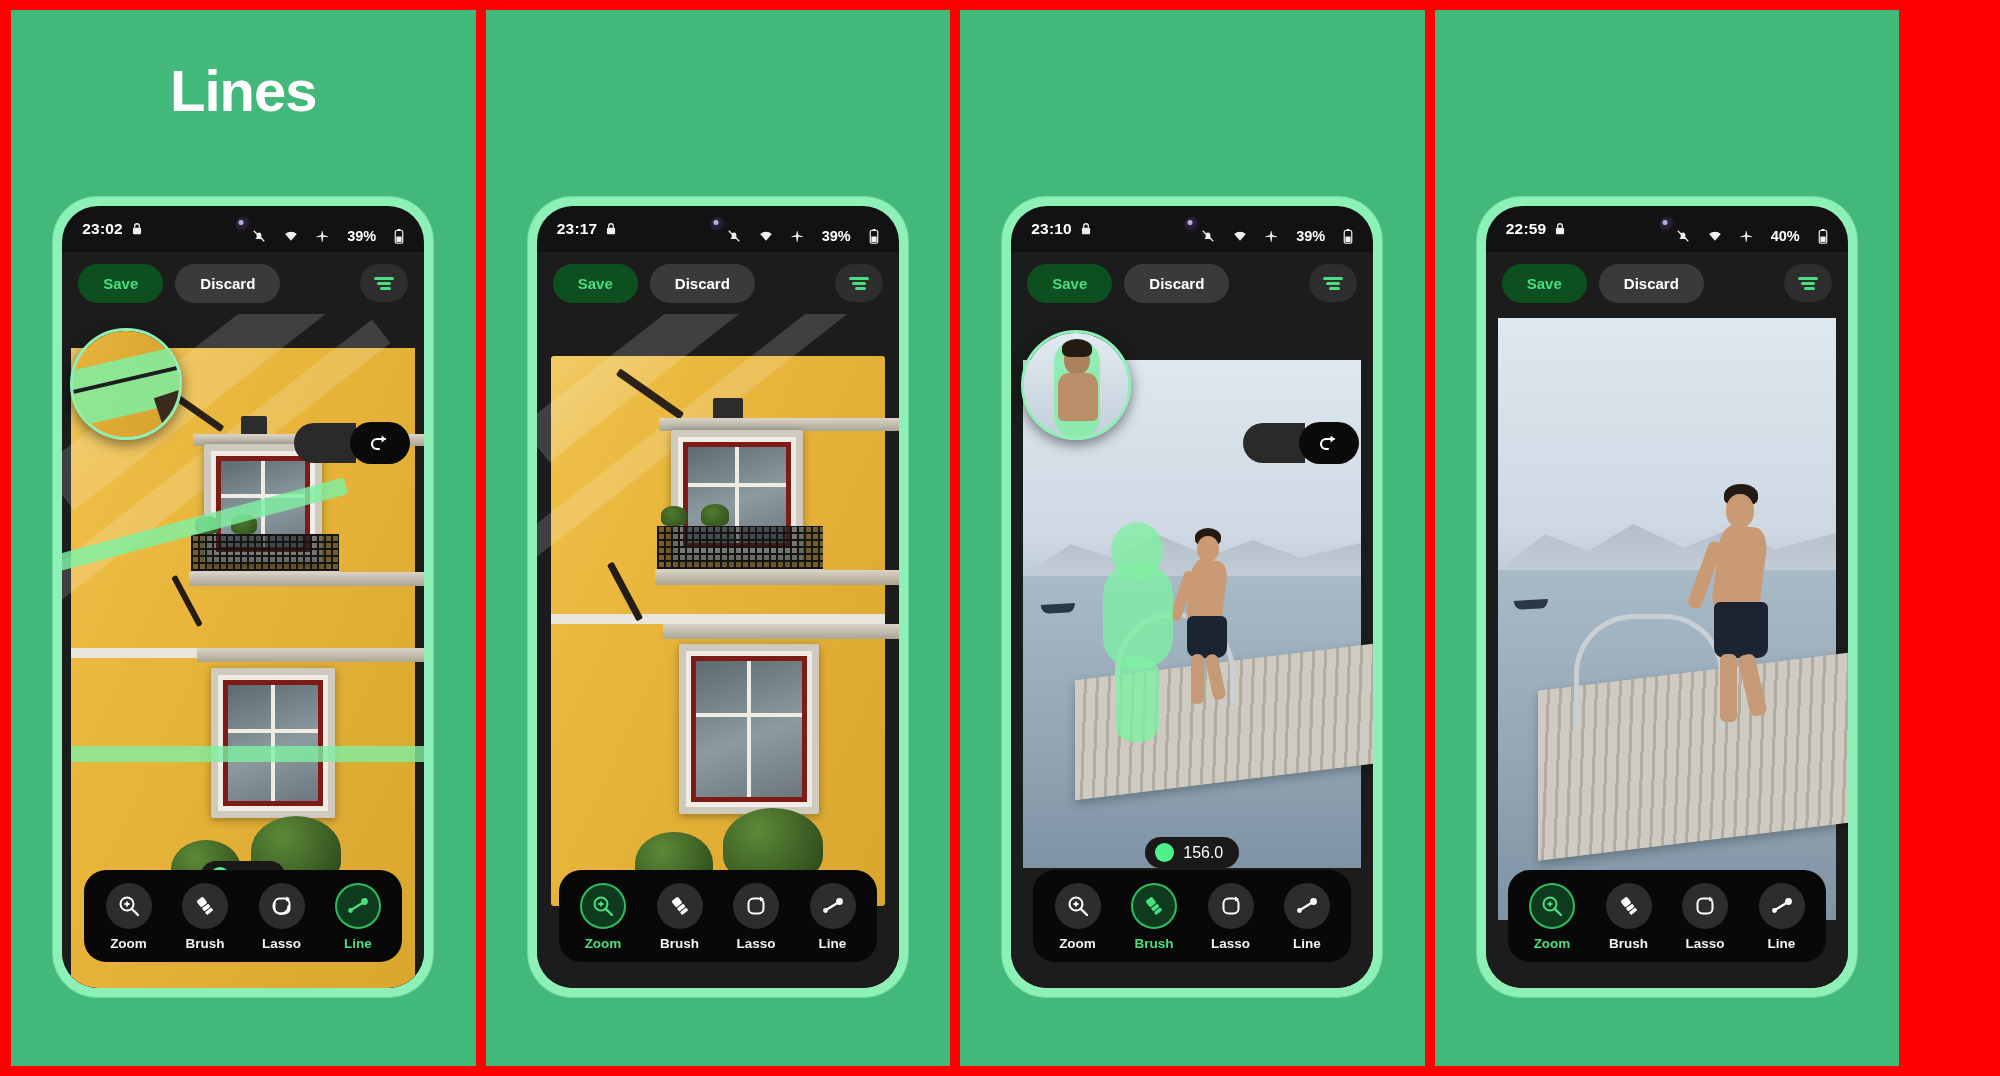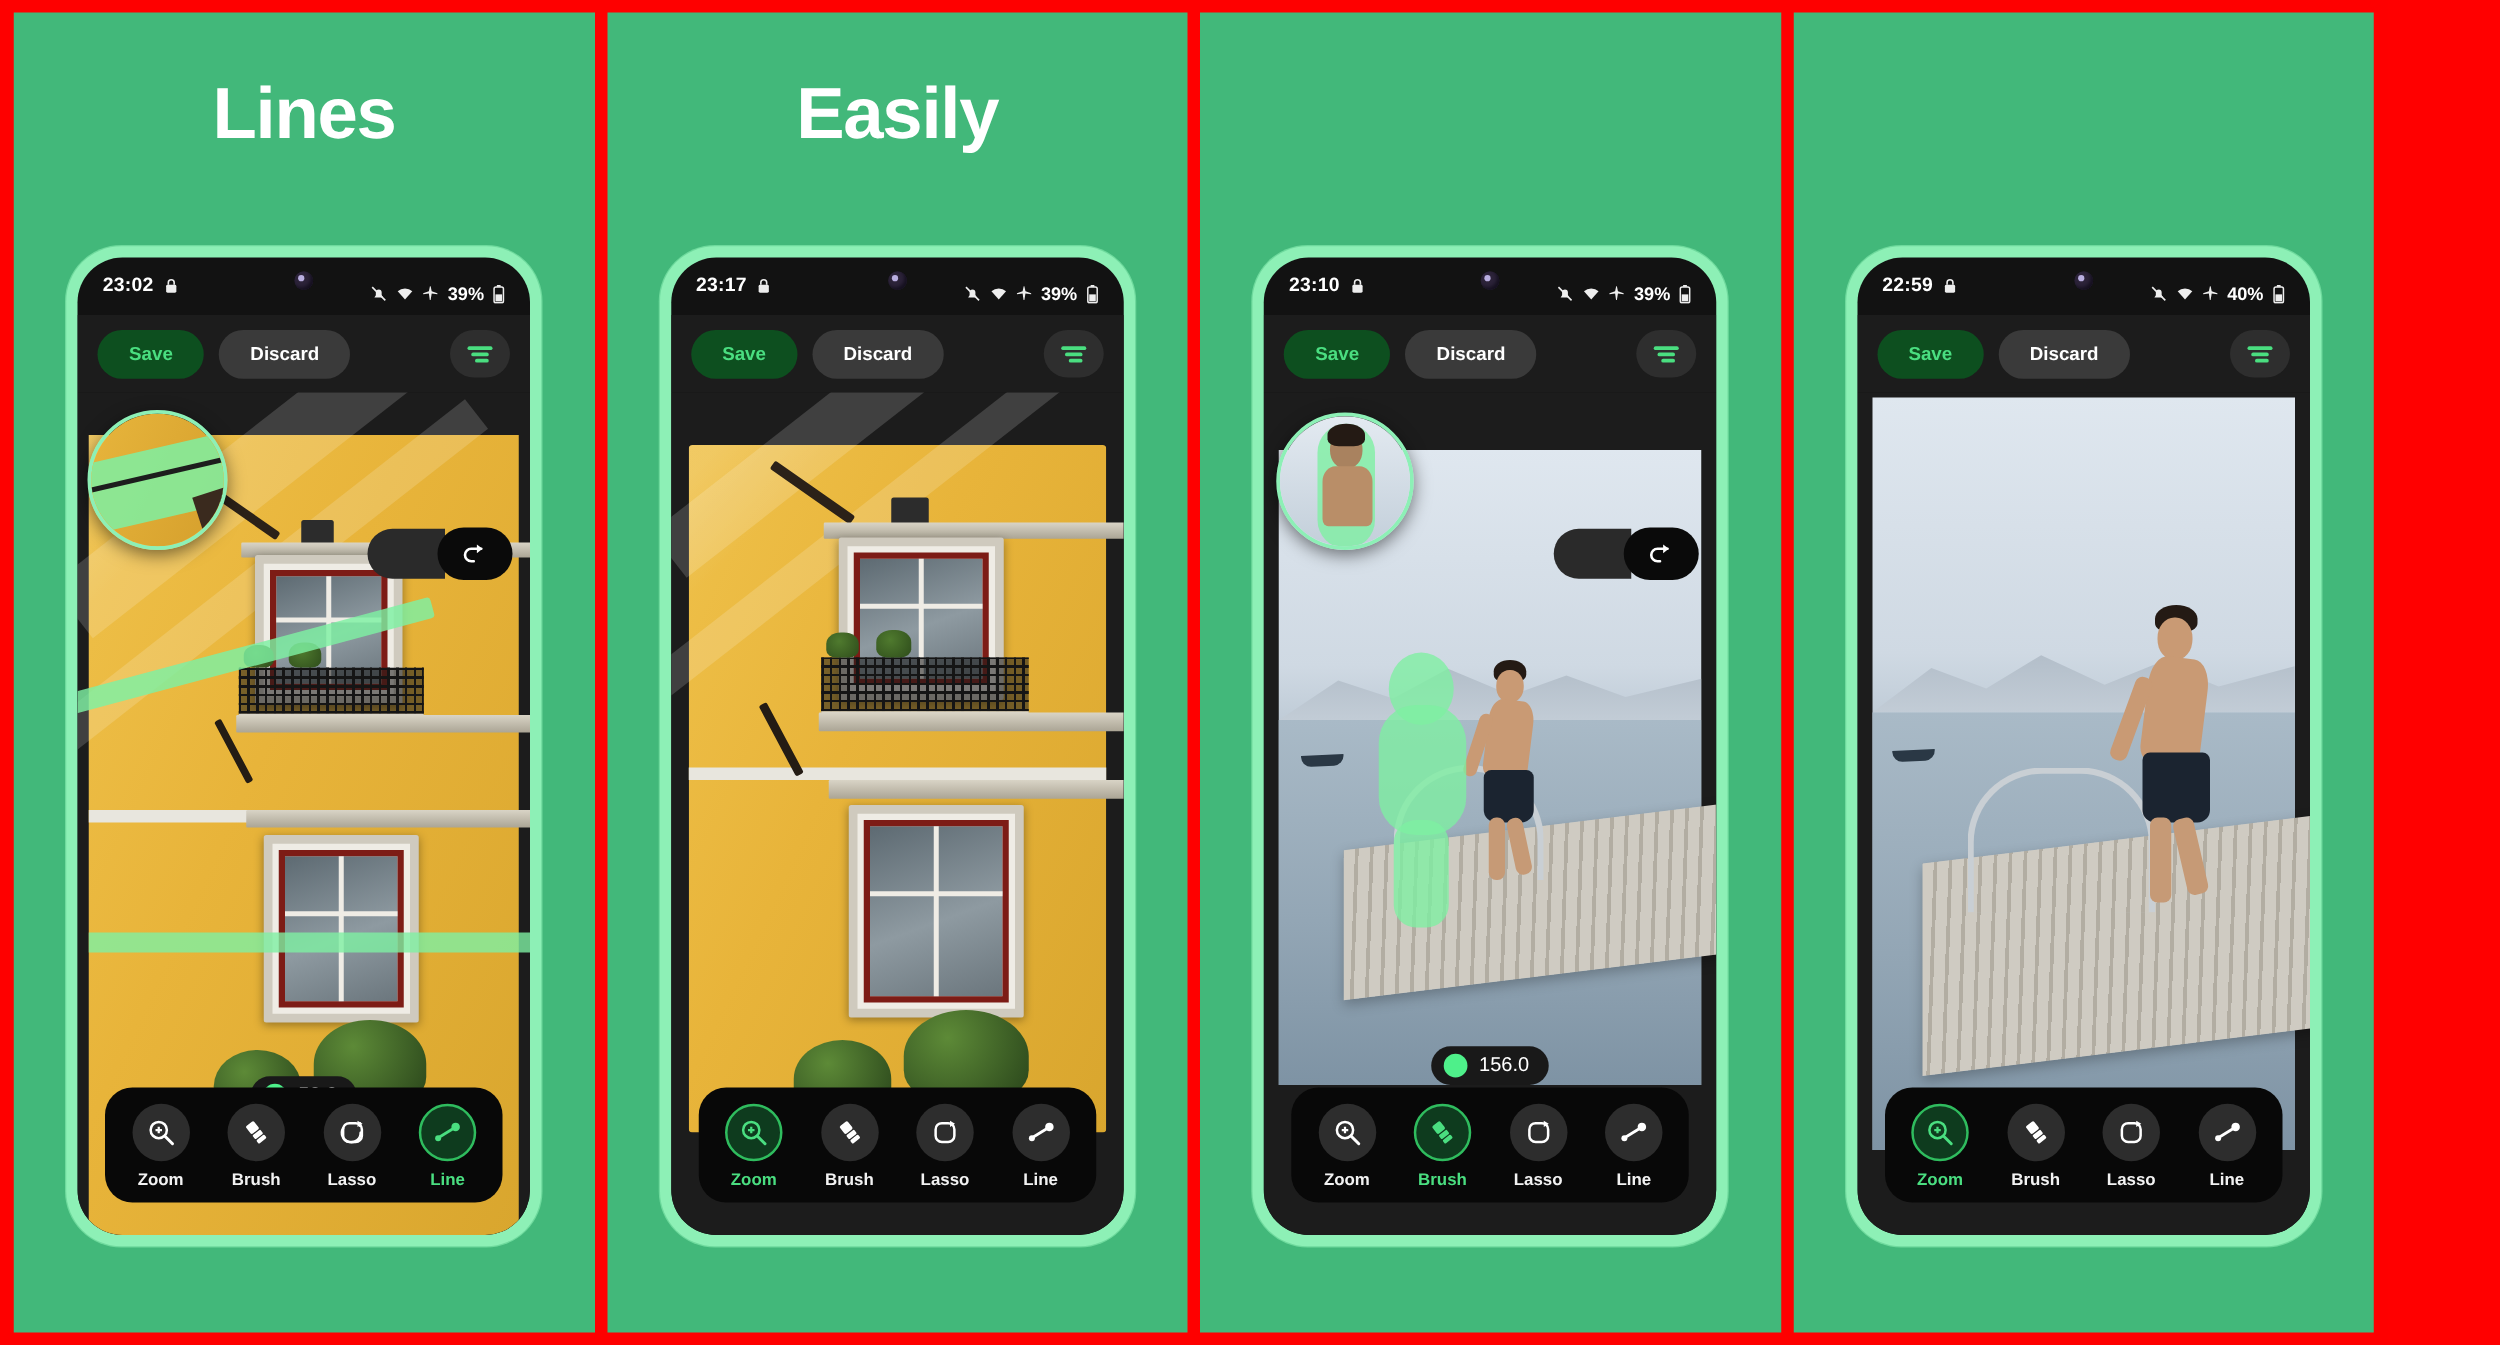--- a/index.html
+++ b/index.html
@@ -25,21 +25,21 @@
   
   .statusbar { height:46px; flex:0 0 46px; display:flex; align-items:center;
     padding:0 20px; color:#fff; font-size:15px; font-weight:700; position:relative; }
   .sb-left { display:flex; align-items:center; gap:7px; }
   .sb-clock { font-size:15.5px; font-weight:700; letter-spacing:.2px; }
   .sb-mid { position:absolute; left:50%; transform:translateX(-50%); top:11px;
     width:15px; height:15px; border-radius:50%; background:#2c2339;
     box-shadow:inset -2px -2px 3px #15101f; }
   .sb-mid::after{content:"";position:absolute;top:3px;left:3px;width:5px;height:5px;
     border-radius:50%;background:#b9aee0;}
-  .sb-right { margin-left:auto; display:flex; gap:7px;margin-top:14px; }
+  .sb-right { margin-left:auto; display:flex; align-items:center; gap:18px;margin-top:14px; }
   .sb-pct { font-size:14.5px; font-weight:700; }
   .ico { display:block; }
 
   
   .actionbar { flex:0 0 62px; display:flex; align-items:center; padding:0 16px; gap:12px;
     background:#1c1c1c; }
   .btn-save { background:#0d4f1f; color:#4ade80; font-size:15px; font-weight:700;
     border-radius:22px; padding:11px 25px; border:none; }
   .btn-discard { background:#3a3a3a; color:#ffffff; font-size:15px; font-weight:700;
     border-radius:22px; padding:11px 25px; border:none; }
@@ -288,21 +288,20 @@
               </span>
               <span class="tool-lbl">Line</span>
             </div>
           </div>
         </div>
       </div>
     </div>
   </section>
 
   <section class="panel">
-    <h2 class="panel-title">Easily</h2>
     <div class="phone">
       <div class="phone-inner">
 
         <div class="statusbar">
           <span class="sb-left">
             <span class="sb-clock">23:17</span>
             <svg class="ico" width="14" height="14" viewBox="0 0 24 24">
                 <rect x="5" y="10" width="14" height="11" rx="2" fill="#eee"></rect>
                 <path d="M8 10V7a4 4 0 0 1 8 0v3" stroke="#eee" stroke-width="2.2" fill="none"></path>
               </svg>

